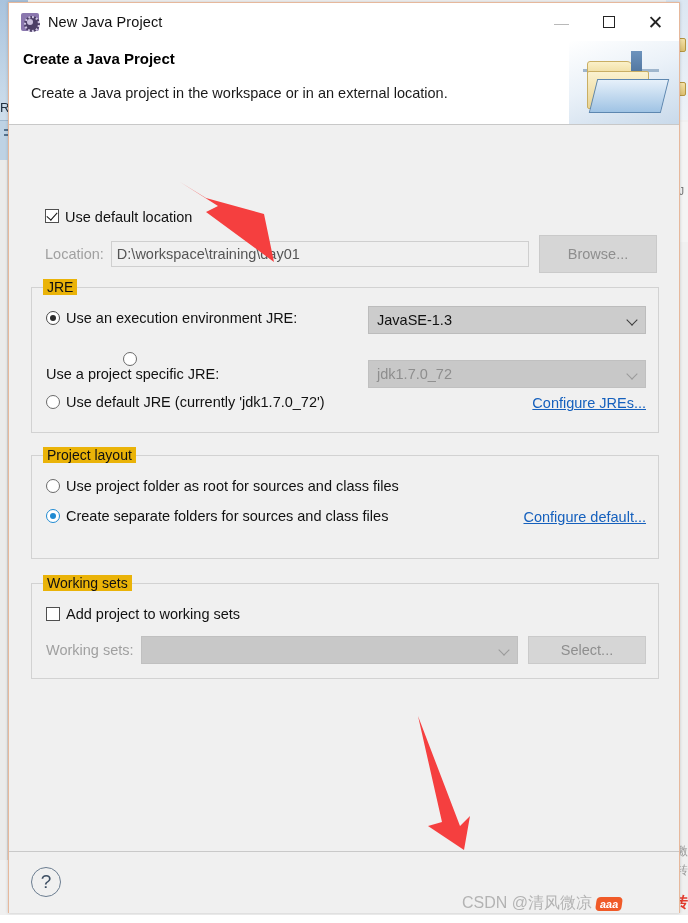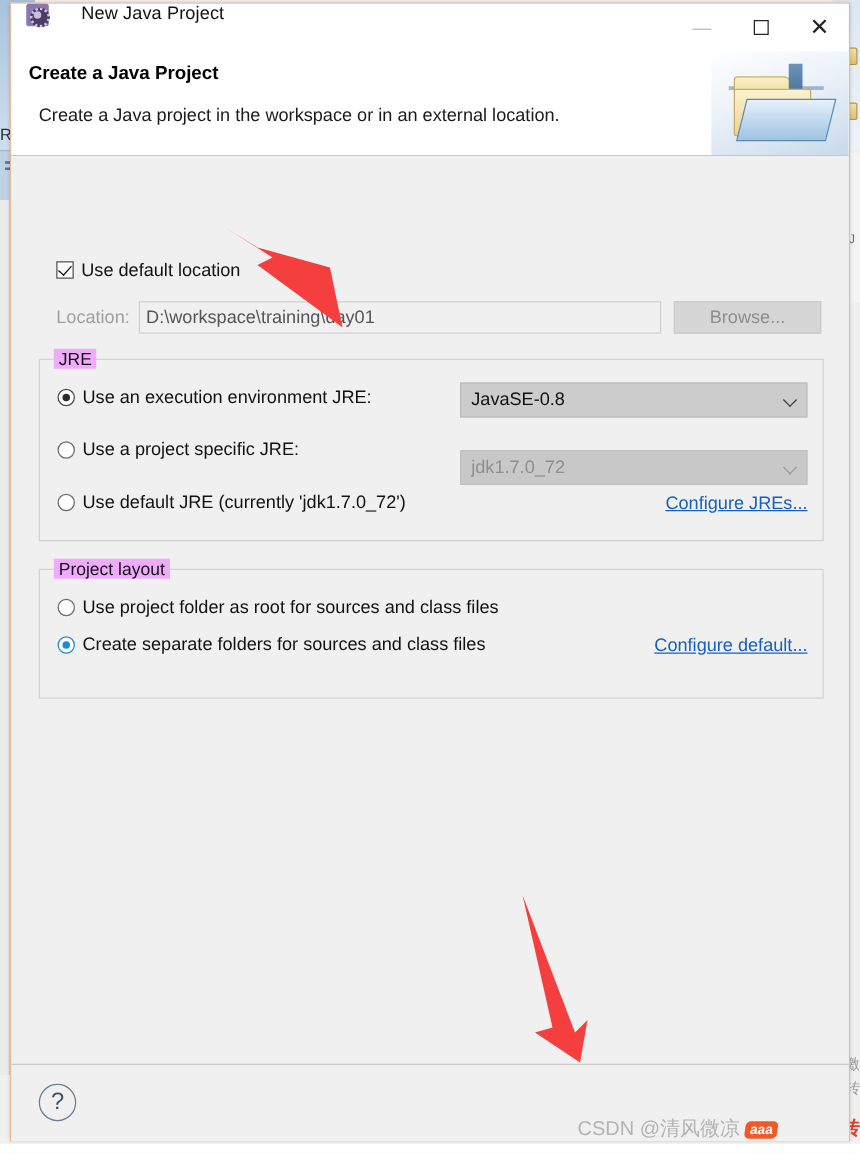--- a/index.html
+++ b/index.html
@@ -80,21 +80,21 @@
     width: 672px; height: 911px;
     background: #f0f0f0;
     border: 1px solid #e6b89c;
     box-shadow: 0 0 3px rgba(0,0,0,.18);
   }
 
   
   .titlebar {
     position: relative;
     height: 38px; background: #ffffff;
-    display: flex;  gap: 17px;
+    display: flex; align-items: center;
   }
   .title-icon {
     width: 18px; height: 18px; margin-left: 12px; margin-right: 9px;
     background: #8a77ae; border-radius: 2px;
     position: relative; flex: none;
   }
   .title-icon:before {
     content: ""; position: absolute; left: 3px; top: 3px;
     width: 12px; height: 12px; border-radius: 50%;
     background: #4b3e66; border: 2px dotted #cfc4e2;
@@ -219,35 +219,35 @@
     display: flex; align-items: center;
   }
   .lbl-location { font-size: 14.5px; color: #a0a0a0; margin-right: 7px; }
   .input-location {
     flex: 1; height: 26px; background: #f0f0f0;
     border: 1px solid #cfcfcf;
     display: flex; align-items: center; padding-left: 5px;
     font-size: 14.5px; color: #555;
   }
   .btn-browse {
-    width: 118px; height: 26px; margin-left: 10px;
+    width: 118px; height: 38px; margin-left: 10px;
     background: #d6d6d6; border: 1px solid #cacaca;
     display: flex; align-items: center; justify-content: center;
     font-size: 14.5px; color: #8e8e8e;
   }
 
   
   .group {
     position: absolute;
     border: 1px solid #d2d2d2;
     background: transparent;
   }
   .group-title {
     position: absolute; top: -9px; left: 11px;
-    background: #f0abfc; padding: 0 4px;
+    background: #eab308; padding: 0 4px;
     font-size: 14px; color: #111;
   }
   .grp-jre { left: 22px; top: 162px; right: 20px; height: 146px; }
   .grp-layout { left: 22px; top: 330px; right: 20px; height: 104px; }
   .grp-ws { left: 22px; top: 458px; right: 20px; height: 96px; }
 
   
   .rb {
     width: 14px; height: 14px; border-radius: 50%;
     border: 1.4px solid #6a6a6a; background: #fff;
@@ -423,25 +423,25 @@
       </div>
 
       <div class="group grp-jre">
         <div class="group-title">JRE</div>
 
         <div class="rb-row" style="left:14px; top:22px;">
           <span class="rb ondark"></span>
           <span class="rb-label">Use an execution environment JRE:</span>
         </div>
         <div class="combo" style="left:336px; right:12px; top:18px;">
-          <span>JavaSE-0.8</span>
+          <span>JavaSE-1.3</span>
           <span class="chev"></span>
         </div>
 
-        <div class="rb-row" style="left:14px; top:64px;">
+        <div class="rb-row" style="left:14px; top:64px;flex-direction:column;">
           <span class="rb"></span>
           <span class="rb-label">Use a project specific JRE:</span>
         </div>
         <div class="combo disabled" style="left:336px; right:12px; top:60px;margin-top:12px;">
           <span>jdk1.7.0_72</span>
           <span class="chev"></span>
         </div>
 
         <div class="rb-row" style="left:14px; top:106px;">
           <span class="rb"></span>
@@ -458,20 +458,37 @@
           <span class="rb-label">Create separate folders for sources and class files</span>
         </div>
 
         <div class="rb-row" style="left:14px; top:22px;">
           <span class="rb"></span>
           <span class="rb-label">Use project folder as root for sources and class files</span>
         </div>
         <div class="link" style="right:12px; top:53px;">Configure default...</div>
       </div>
 
+      <div class="group grp-ws">
+        <div class="group-title">Working sets</div>
+
+        <div class="ws-cb-row">
+          <span class="cb"></span>
+          <span class="cb-label">Add project to working sets</span>
+        </div>
+
+        <div class="ws-loc-row">
+          <span class="lbl-ws">Working sets:</span>
+          <div class="combo-ws">
+            <span></span>
+            <span class="chev"></span>
+          </div>
+          <div class="btn-select">Select...</div>
+        </div>
+      </div>
 
     </div>
 
     <div class="footer">
       <div class="help-icon">?</div>
     </div>
 
   </div>
 
   <svg class="arrow arrow1" width="104" height="86" viewBox="0 0 104 86">

